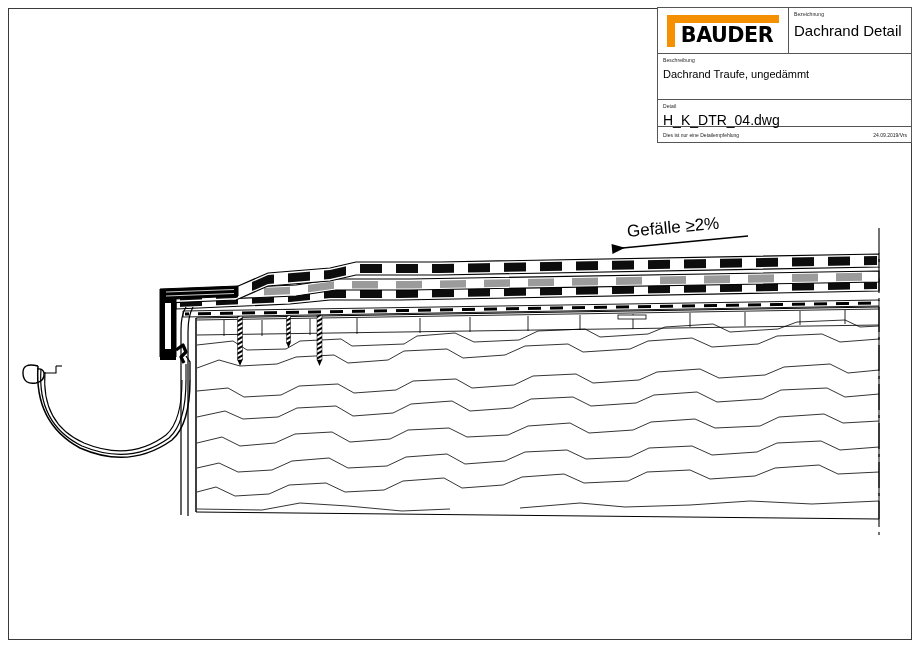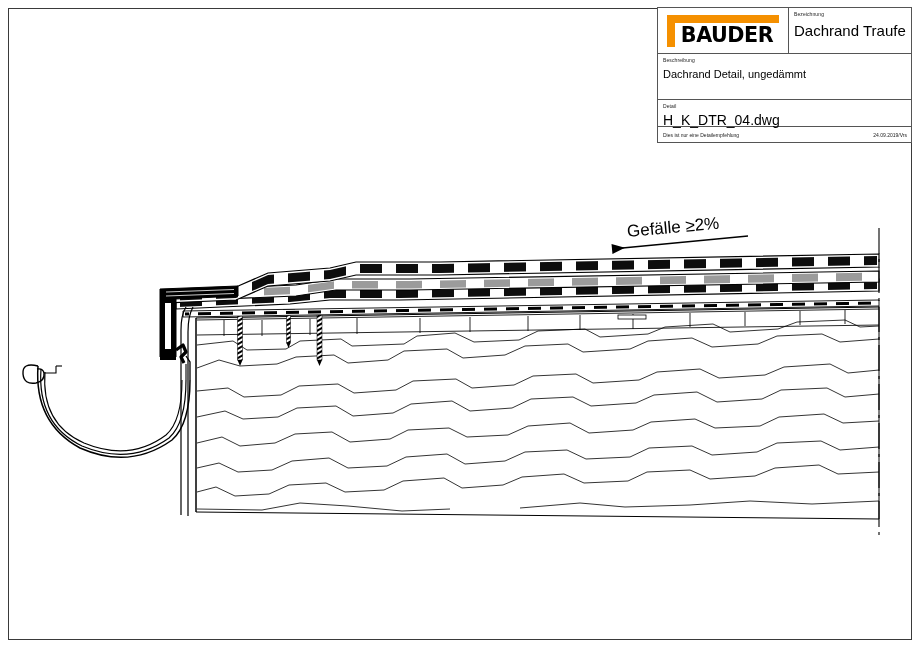--- a/index.html
+++ b/index.html
@@ -286,28 +286,28 @@
     <div class="tb-row tb-row-1">
       <div class="logo-cell">
         <div class="logo">
           <div class="logo-bracket"></div>
           <div class="logo-bracket-l"></div>
           <div class="logo-text">BAUDER</div>
         </div>
       </div>
       <div class="tb-name-cell">
         <div class="tb-label">Bezeichnung</div>
-        <div class="tb-value-lg">Dachrand Traufe</div>
+        <div class="tb-value-lg">Dachrand Detail</div>
       </div>
     </div>
 
     <div class="tb-row tb-row-2">
       <div class="tb-pad">
         <div class="tb-label">Beschreibung</div>
-        <div class="tb-value-md">Dachrand Detail, ungedämmt</div>
+        <div class="tb-value-md">Dachrand Traufe, ungedämmt</div>
       </div>
     </div>
 
     <div class="tb-row tb-row-3">
       <div class="tb-pad">
         <div class="tb-label">Detail</div>
         <div class="tb-value-xl">H_K_DTR_04.dwg</div>
       </div>
     </div>
 

